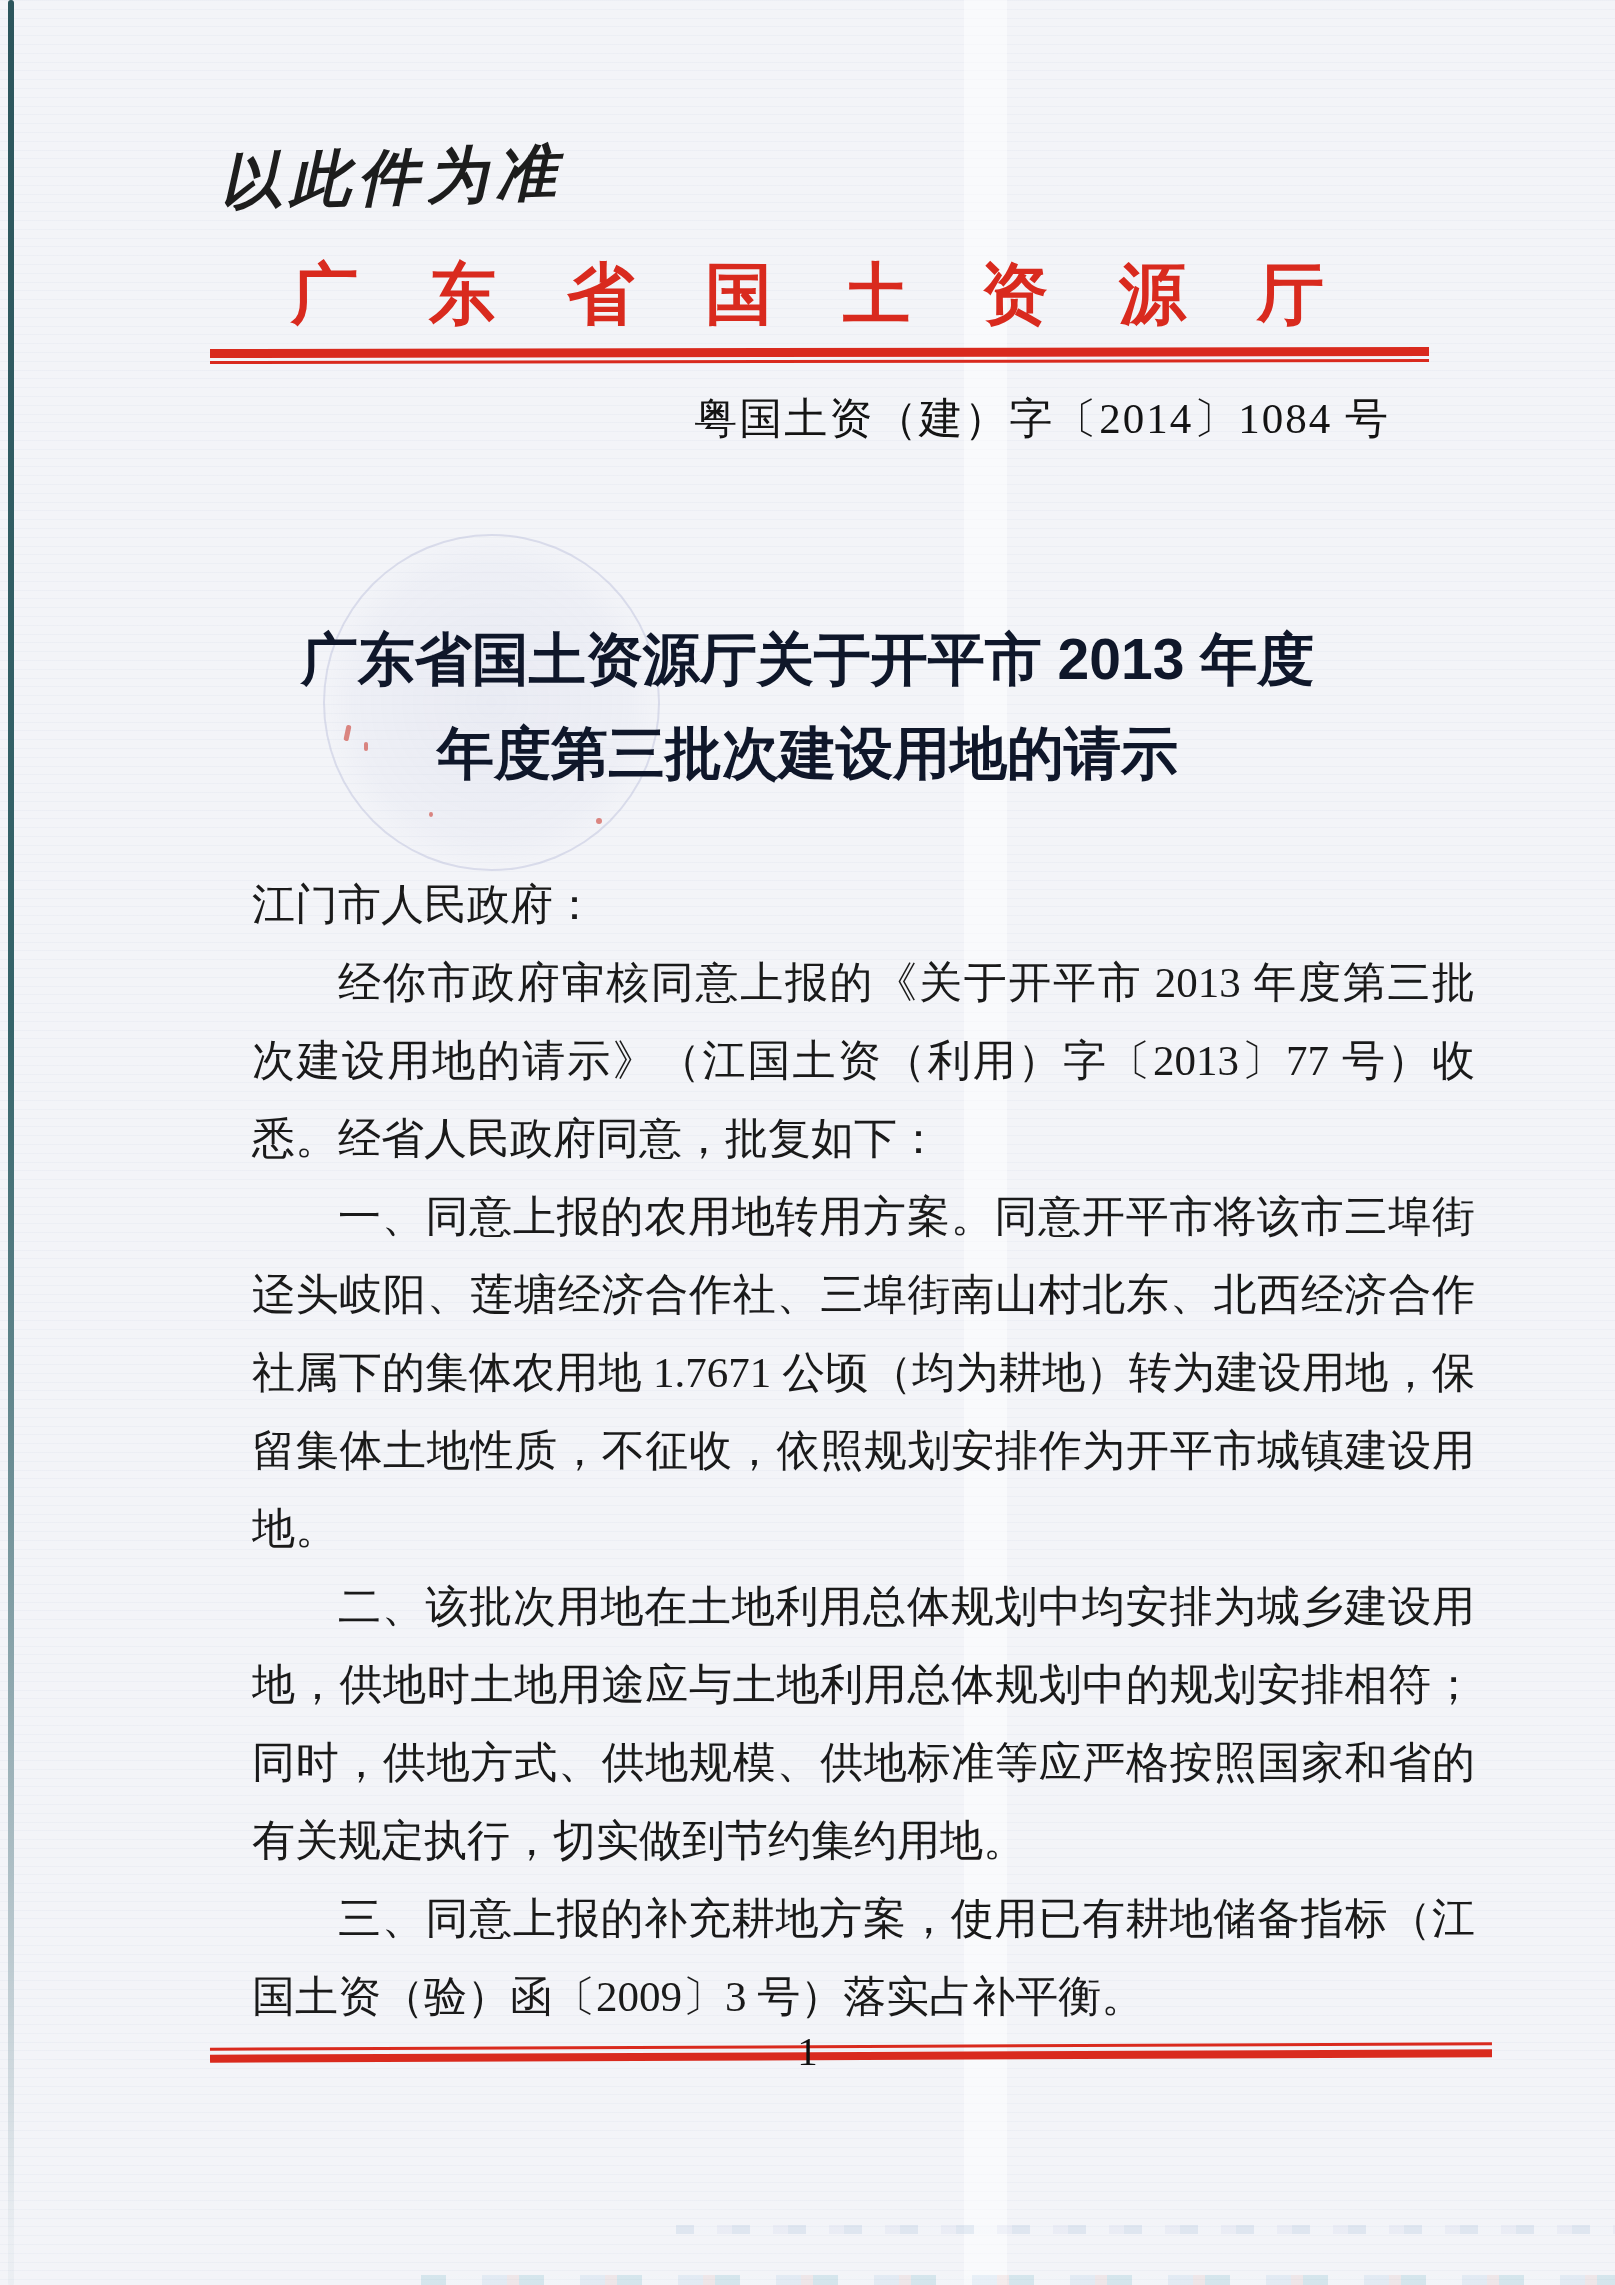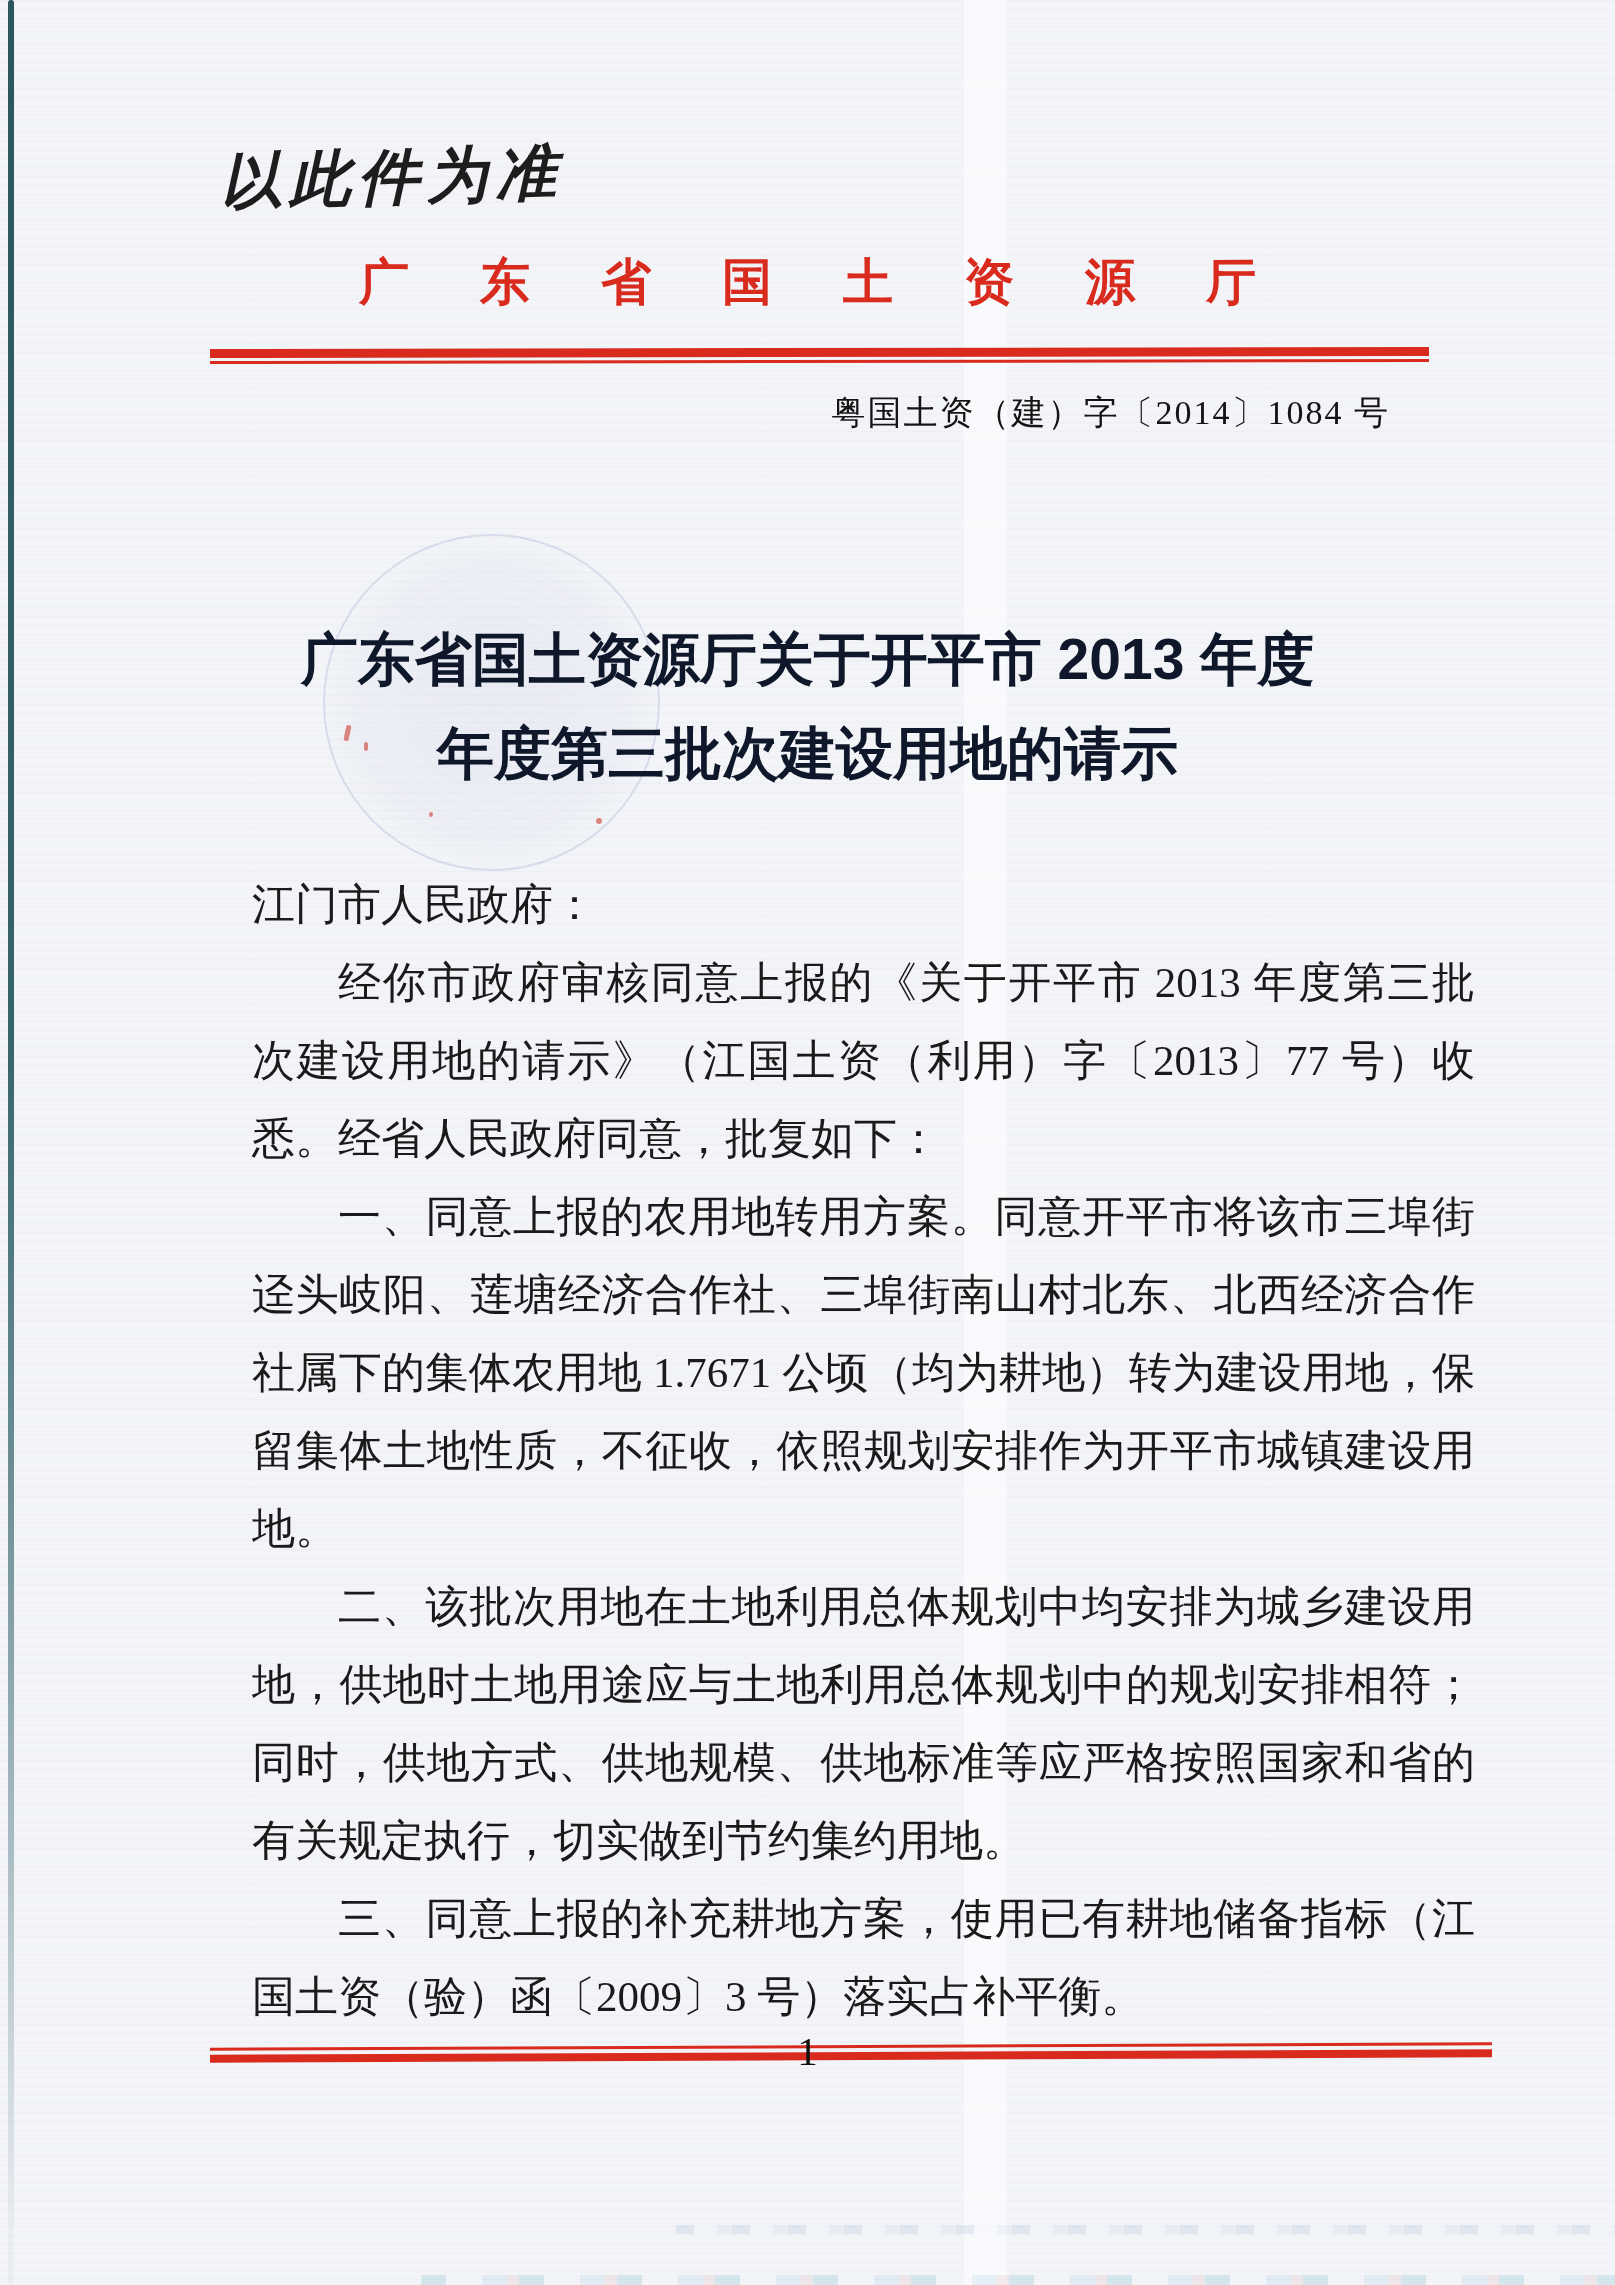--- a/index.html
+++ b/index.html
@@ -25,31 +25,31 @@
     border-radius:2.9px;
   }
   .handwritten {
     position:absolute; left:220px; top:137px;
     font-size:61px; font-weight:bold; font-style:italic;
     letter-spacing:7.8px; color:#1d1d1d;
     transform:rotate(-1.6deg);
   }
   .agency-header {
     position:absolute; left:0; right:0; top:249px;
-    text-align:center; font-weight:bold; font-size:50px;
+    text-align:center; font-weight:bold; font-size:67px;
     color:#d92a1e; letter-spacing:71px; padding-left:71px;
     white-space:nowrap;
   }
   .red-rule { position:absolute; left:210px; width:1219px; top:348px; transform:rotate(-0.1deg); }
   .red-rule .bar  { height:8.8px; background:#d92a1e; }
   .red-rule .gapw { height:2.9px; }
   .red-rule .thin { height:2.9px; background:#d92a1e; }
   .doc-number {
     position:absolute; right:225px; top:390px;
-    font-size:34px; color:#141414; letter-spacing:2px;
+    font-size:43px; color:#141414; letter-spacing:2px;
   }
   .seal-ghost {
     position:absolute; left:323px; top:534px; width:333px; height:333px;
     border:2.9px solid rgba(132,142,192,0.24); border-radius:50%;
     background:radial-gradient(circle,
       rgba(150,160,205,0.10), rgba(150,160,205,0.05) 58%, transparent 72%);
   }
   .speck { position:absolute; background:rgba(201,43,31,0.55); border-radius:2px; }
   .speck1 { left:345px; top:725px; width:4.9px;  height:15.7px; transform:rotate(12deg); }
   .speck2 { left:364px; top:742px; width:3.9px;  height:8.8px;  }

